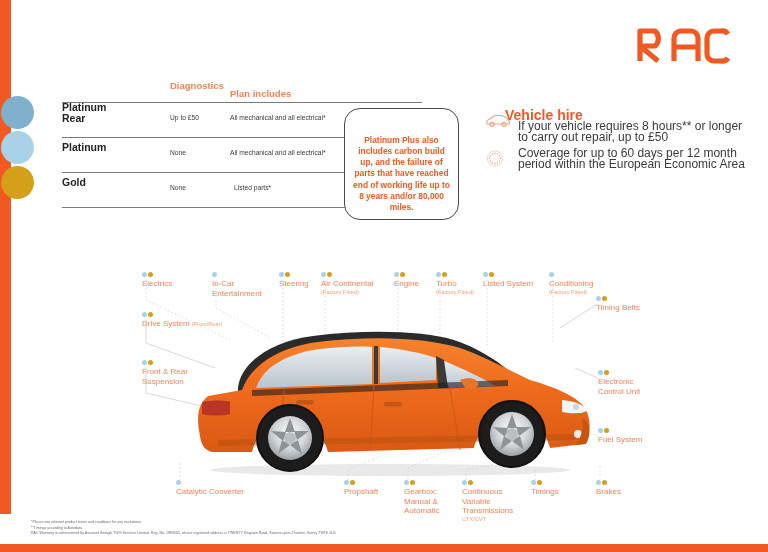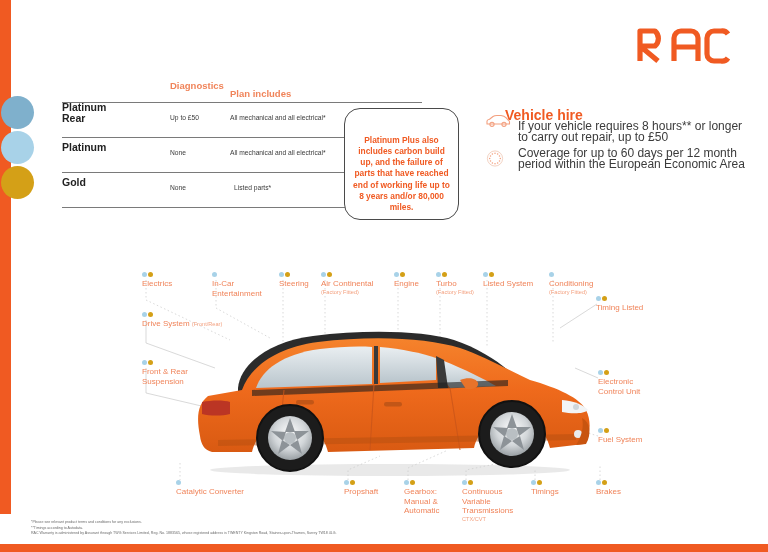--- a/index.html
+++ b/index.html
@@ -317,21 +317,21 @@
       <div class="txt">Listed System</div>
     </div>
 
     <div class="lbl" style="left:549px;top:24px;">
       <div class="dots"><i style="background:#a8d2e8"></i></div>
       <div class="txt"><span>Conditioning</span><span class="sub">(Factory Fitted)</span></div>
     </div>
 
     <div class="lbl" style="left:596px;top:48px;">
       <div class="dots"><i style="background:#a8d2e8"></i><i style="background:#d4a017"></i></div>
-      <div class="txt">Timing Listed</div>
+      <div class="txt">Timing Belts</div>
     </div>
 
     <div class="lbl" style="left:142px;top:64px;">
       <div class="dots"><i style="background:#a8d2e8"></i><i style="background:#d4a017"></i></div>
       <div class="txt"><span>Drive System</span> <span class="subi">(Front/Rear)</span></div>
     </div>
 
     <div class="lbl" style="left:142px;top:112px;">
       <div class="dots"><i style="background:#a8d2e8"></i><i style="background:#d4a017"></i></div>
       <div class="txt wrap2">Front &amp; Rear Suspension</div>

